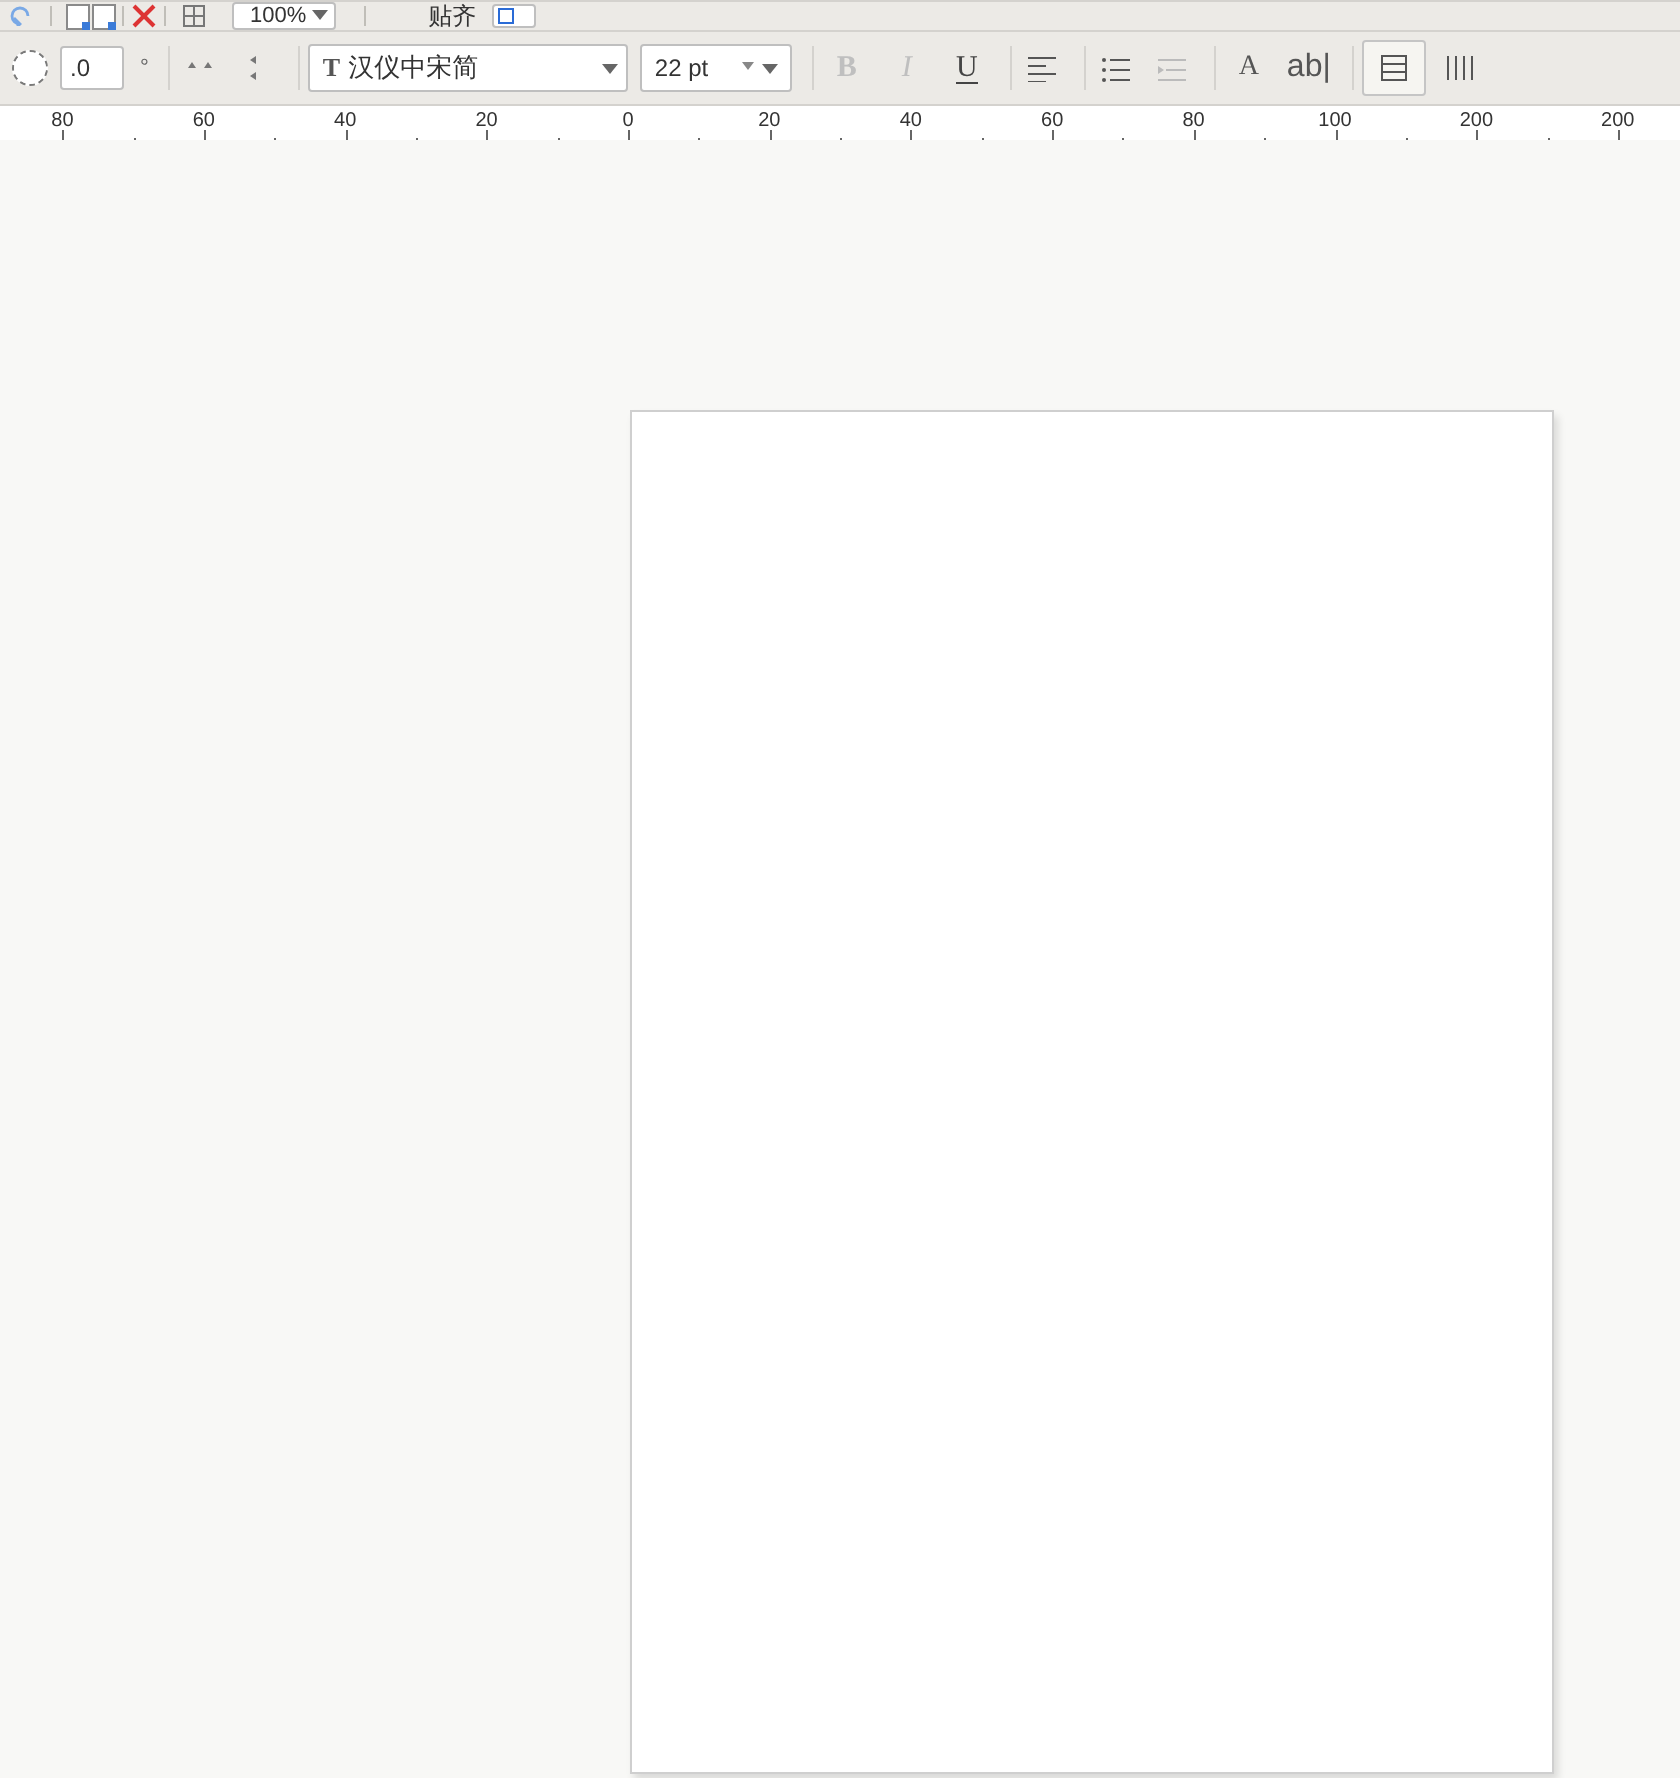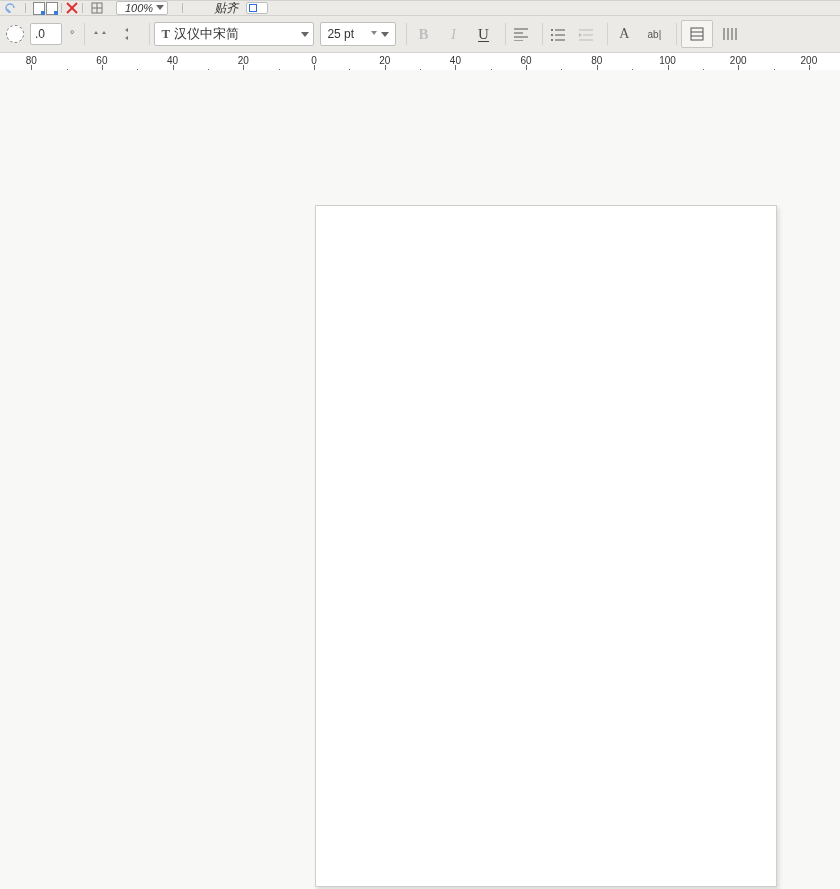--- a/index.html
+++ b/index.html
@@ -1,18 +1,18 @@
 <!DOCTYPE html>
 <html><head>
 <meta charset="utf-8">
 <style>
 html,body{margin:0;padding:0;font-family:Arial,"Microsoft YaHei",sans-serif;background:#f5f5f3;width:840px;height:889px;overflow:hidden;}
 
 .toolbar{display:flex;align-items:center;background:#eceae6;border-bottom:1px solid #d4d2ce;font-size:12px;color:#333;}
-.top-toolbar{height:14px;border-top:1px solid #d4d2ce;font-style:italic;}
+.top-toolbar{height:14px;border-top:1px solid #d4d2ce;}
 .top-toolbar .seg{display:flex;align-items:center;height:100%;}
 .iconbtn{width:22px;height:14px;display:flex;align-items:center;justify-content:center;}
 .sepv{width:1px;height:10px;background:#c0beb8;margin:0 3px;}
 .mini-pages{display:flex;gap:1px;margin-left:4px;}
 .mini-page{width:10px;height:11px;background:#fff;border:1px solid #8a8a8a;position:relative;}
 .mini-page .corner{position:absolute;right:-1px;bottom:-1px;width:4px;height:4px;background:#3b7bd8;}
 .red-x{width:14px;height:12px;display:flex;align-items:center;justify-content:center;}
 .red-x svg{display:block;}
 .zoom-box{border:1px solid #bfbfbf;border-radius:2px;background:#fff;height:12px;display:flex;align-items:center;padding:0 14px 0 8px;position:relative;font-size:11px;color:#333;margin-left:8px;}
 .zoom-box .caret{position:absolute;right:3px;top:3px;width:0;height:0;border-left:4px solid transparent;border-right:4px solid transparent;border-top:5px solid #666;}
@@ -124,21 +124,21 @@
         <path d="M7 2v4l-3-2zM7 14v-4l-3 2z" fill="#777"></path>
       </svg>
   </div>
   <div class="sepV2"></div>
   <div class="font-combo">
     <span class="t-icon">T</span>
     <span>汉仪中宋简</span>
     <div class="caret"></div>
   </div>
   <div class="size-combo">
-    <span>25 pt</span>
+    <span>22 pt</span>
     <div class="mini-caret"></div>
     <div class="caret"></div>
   </div>
   <div class="sepV2"></div>
   <div class="fmt">
       <b>B</b>
     </div>
   <div class="fmt">
       <i>I</i>
     </div>
@@ -171,21 +171,21 @@
         <line x1="5" y1="8" x2="15" y2="8" stroke="#bbb"></line>
         <line x1="1" y1="13" x2="15" y2="13" stroke="#bbb"></line>
         <path d="M1 6l3 2-3 2z" fill="#bbb"></path>
       </svg>
   </div>
   <div class="sepV2"></div>
   <div class="char-btn">
     <span style="font-family:serif;font-size:14px;color:#555">A</span>
   </div>
   <div class="char-btn">
-    <span style="font-size:10px;color:#555">ab|</span>
+    <span style="font-size:16px;color:#555">ab|</span>
   </div>
   <div class="sepV2"></div>
   <div class="tinybtn colrows">
     <svg width="14" height="14">
         <rect x="1" y="1" width="12" height="12" fill="none" stroke="#555"></rect>
         <line x1="1" y1="5" x2="13" y2="5" stroke="#555"></line>
         <line x1="1" y1="9" x2="13" y2="9" stroke="#555"></line>
       </svg>
   </div>
   <div class="tinybtn">

